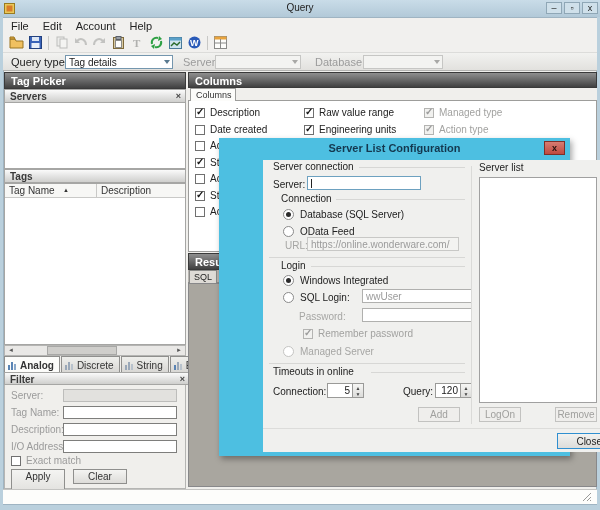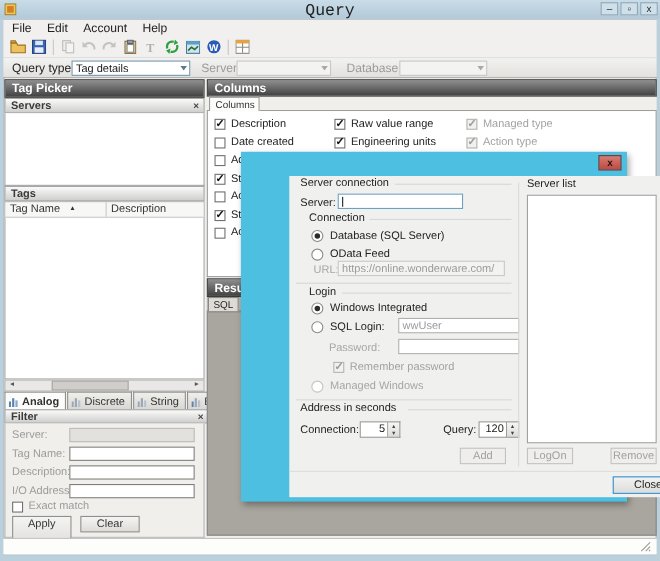--- a/index.html
+++ b/index.html
@@ -3,21 +3,21 @@
 <meta charset="utf-8">
 <style>
   * { margin:0; padding:0; box-sizing:border-box; }
   html,body { width:600px; height:510px; }
   body { font-family:"Liberation Sans", sans-serif; font-size:11px; color:#1a1a1a; position:relative; }
   #win { position:absolute; left:0; top:0; width:600px; height:510px; background:#bad0dd; overflow:hidden; }
   .abs { position:absolute; }
 
   
   #titlebar { left:0; top:0; width:600px; height:17px; background:linear-gradient(#c9dce8,#b2c9d8); }
-  #title { left:0; top:2px; width:600px; text-align:center; font-size:15px; color:#222;font-family:Liberation Mono, monospace; }
+  #title { left:0; top:2px; width:600px; text-align:center; font-size:10px; color:#222; }
   .winbtn { top:2px; width:16px; height:12px; background:#cfe0ea; border:1px solid #8fa7b6; text-align:center; font-size:9px; line-height:10px; color:#222; }
   #appicon { left:4px; top:3px; width:11px; height:11px; }
 
   
   #client { left:3px; top:17px; width:594px; height:488px; background:#f0efec; border:1px solid #9fb4c2; }
 
   
   #menubar { left:3px; top:18px; width:594px; height:15px; background:#f1f0ee; display:flex; gap:14px; padding:1px 8px; align-items:center; }
   .menu-item { font-size:11px; color:#222; }
   #toolbar { left:3px; top:33px; width:594px; height:20px; background:#f1f0ee; border-bottom:1px solid #dcdcda; display:flex; align-items:center; padding-left:4px; }
@@ -373,20 +373,21 @@
     <div id="res-tab">SQL</div>
   </div>
   <div id="res-body" class="abs"></div>
 
   <div id="statusbar" class="abs"></div>
   <svg id="grip" class="abs" width="10" height="10" viewBox="0 0 10 10">
     <path d="M9 1 L1 9 M9 5 L5 9 M9 8 L8 9" stroke="#9a9a98" fill="none"></path>
   </svg>
 
   <div id="dialog" class="abs">
+    <div id="dlg-title" class="abs">Server List Configuration</div>
     <div id="dlg-close" class="abs">x</div>
 
     <div id="dlg-body">
 
       <span class="glabel" style="left:10px; top:1px;">Server connection</span>
       <div class="gline" style="left:96px; top:7px; width:106px;"></div>
       <span class="dlabel" style="left:10px; top:19px;">Server:</span>
       <div class="dinput" style="left:44px; top:16px; width:114px; border-color:#6da1c0; color:#222;">
         <span class="caret"></span>
         <span></span>
@@ -419,26 +420,26 @@
       </div>
       <div class="dinput" style="left:99px; top:129px; width:110px;">wwUser</div>
       <span class="dlabel dis" style="left:36px; top:151px;">Password:</span>
       <div class="dinput" style="left:99px; top:148px; width:110px;"></div>
       <div class="cbrow dis" style="left:40px; top:168px;">
         <span class="cb dis on"></span>
         <span>Remember password</span>
       </div>
       <div class="radrow dis" style="left:20px; top:186px;">
         <span class="rad dis"></span>
-        <span>Managed Windows</span>
+        <span>Managed Server</span>
       </div>
 
       <div class="gline" style="left:6px; top:203px; width:196px;"></div>
 
-      <span class="glabel" style="left:10px; top:206px;">Address in seconds</span>
+      <span class="glabel" style="left:10px; top:206px;">Timeouts in online</span>
       <div class="gline" style="left:108px; top:212px; width:94px;"></div>
       <span class="dlabel" style="left:10px; top:226px;">Connection:</span>
       <div class="spin" style="left:64px; top:223px;">
         <div class="val">5</div>
         <div class="arrows">
             <span>▲</span>
             <span>▼</span>
           </div>
       </div>
       <span class="dlabel" style="left:140px; top:226px;">Query:</span>

